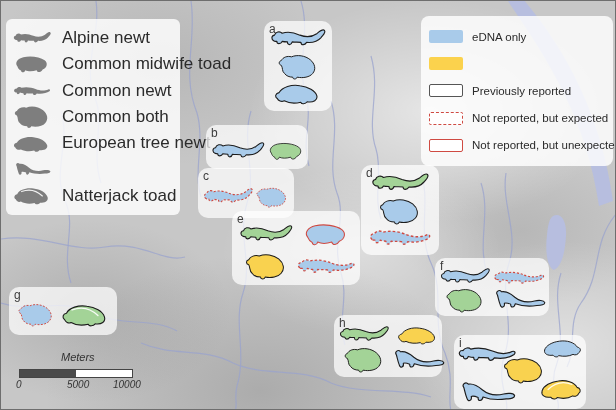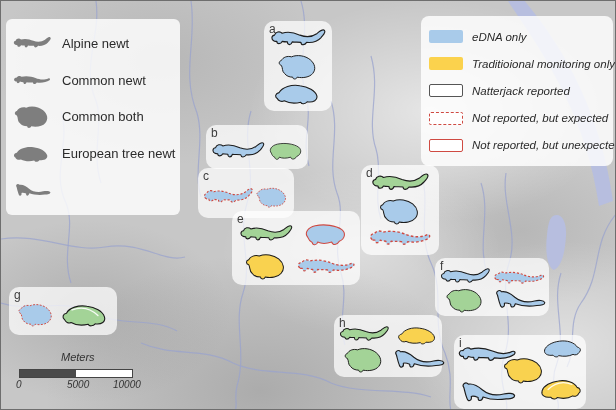--- a/index.html
+++ b/index.html
@@ -13,25 +13,25 @@
       radial-gradient(ellipse 200px 120px at 360px 250px, rgba(255,255,255,.38), transparent 70%),
       radial-gradient(ellipse 180px 110px at 520px 230px, rgba(120,120,120,.20), transparent 70%),
       #c7c7c7;}
   #streams{position:absolute;left:0;top:0;z-index:1;}
   .panel{position:absolute;background:rgba(255,255,255,.82);border-radius:6px;z-index:2;}
   
   #species-legend{left:5px;top:18px;width:174px;height:196px;padding:6px 4px;box-sizing:border-box;
     display:flex;flex-direction:column;justify-content:space-around;}
   .sp-row{display:flex;align-items:center;gap:8px;height:26px;}
   .sp-icon{width:44px;display:flex;justify-content:center;flex:0 0 44px;}
-  .sp-label{font-size:13px;color:#2b2b2b;white-space:nowrap;}
+  .sp-label{font-size:17px;color:#2b2b2b;white-space:nowrap;}
   
   #method-legend{left:420px;top:15px;width:192px;height:150px;padding:7px 8px;box-sizing:border-box;
     display:flex;flex-direction:column;justify-content:space-around;border-radius:8px;}
-  .m-row{display:flex;align-items:center;gap:9px;height:20px;font-style:italic;}
+  .m-row{display:flex;align-items:center;gap:9px;height:20px;}
   .m-swatch{width:34px;height:13px;box-sizing:border-box;border-radius:2px;flex:0 0 34px;}
   .m-swatch.line{height:5px;border-radius:2px;}
   .m-label{font-size:11.5px;color:#2b2b2b;white-space:nowrap;}
   
   .site{position:absolute;background:rgba(255,255,255,.72);border-radius:10px;z-index:2;box-sizing:border-box;}
   .site-label{position:absolute;left:5px;top:1px;font-size:12px;color:#3c3c3c;line-height:14px;}
   .site.col{display:flex;flex-direction:column;align-items:center;justify-content:space-evenly;padding:4px 2px;}
   .site.row{display:flex;flex-direction:row;align-items:center;justify-content:space-evenly;padding:10px 4px 2px;}
   .site.grid{display:grid;grid-template-columns:1fr 1fr;align-items:center;justify-items:center;padding:8px 4px 3px;}
   .site.abs .animal{position:absolute;}
@@ -73,20 +73,28 @@
   <div id="species-legend" class="panel">
   <div class="sp-row">
     <span class="sp-icon">
           <svg viewBox="0 0 120 50" width="40" height="17">
             <path d="M10,29 C4,26 4,18 11,17 C13,10 22,8 27,13 C39,9 53,12 64,17 C75,21 89,21 99,14 C104,10 111,3 115,7 C119,11 112,17 108,22 C101,30 89,33 78,32 C74,38 67,39 66,32 C60,31 54,32 48,31 C46,38 38,39 38,31 C34,31 30,31 27,30 C24,36 16,36 16,30 C14,30 12,30 10,29 Z" fill="#7e7e7e"></path>
           </svg>
         </span>
     <span class="sp-label">Alpine newt</span>
   </div>
 
+  <div class="sp-row">
+    <span class="sp-icon">
+          <svg viewBox="0 0 120 62" width="40" height="21">
+            <path d="M16,36 C8,26 16,13 34,9 C56,4 84,8 98,18 C108,26 106,40 92,46 C86,56 76,56 74,48 C62,52 48,52 40,48 C38,56 28,57 27,49 C20,46 18,41 16,36 Z" fill="#7e7e7e"></path>
+          </svg>
+        </span>
+    <span class="sp-label">Common midwife toad</span>
+  </div>
 
   <div class="sp-row">
     <span class="sp-icon">
           <svg viewBox="0 0 122 44" width="40" height="14">
             <path d="M8,26 C2,22 5,14 12,15 C16,9 24,8 28,12 C43,8 60,11 72,16 C86,22 102,22 112,17 C117,15 120,19 116,23 C106,30 90,32 76,30 C72,36 65,37 64,30 C56,29 50,30 44,29 C42,36 34,37 34,29 C30,29 26,28 23,27 C21,33 13,34 13,27 C11,27 9,27 8,26 Z" fill="#7e7e7e"></path>
           </svg>
         </span>
     <span class="sp-label">Common newt</span>
   </div>
 
@@ -109,37 +117,45 @@
   </div>
 
   <div class="sp-row">
     <span class="sp-icon">
           <svg viewBox="0 0 122 54" width="40" height="18">
             <path d="M14,15 C9,8 18,2 23,8 C33,6 44,13 52,20 C63,29 79,32 95,28 C103,26 115,26 117,31 C118,36 109,38 100,38 C85,40 66,39 53,34 C51,43 42,44 43,35 C38,33 33,31 29,33 C31,42 22,45 20,36 C17,29 16,22 14,15 Z" fill="#7e7e7e"></path>
           </svg>
         </span>
   </div>
 
+  <div class="sp-row">
+    <span class="sp-icon">
+          <svg viewBox="0 0 108 54" width="40" height="20">
+            <path d="M10,36 C4,32 6,23 14,22 C20,10 40,4 58,7 C76,9 92,18 96,30 C99,40 90,47 76,45 C72,50 63,51 61,46 C48,49 34,48 24,42 C18,45 12,41 10,36 Z" fill="#7e7e7e"></path>
+            <path d="M26,15 C44,8 64,10 82,27" fill="none" stroke="rgba(255,255,255,.9)" stroke-width="3" stroke-linecap="round"></path>
+          </svg>
+        </span>
+    <span class="sp-label">Natterjack toad</span>
+  </div>
 </div>
 
   <div id="method-legend" class="panel">
   <div class="m-row">
     <span class="m-swatch" style="background: rgb(169, 203, 234);"></span>
     <span class="m-label">eDNA only</span>
   </div>
 
   <div class="m-row">
     <span class="m-swatch" style="background: rgb(251, 210, 77);"></span>
-    <span class="m-label">Traditioional monitoring only</span>
   </div>
 
 
   <div class="m-row">
     <span class="m-swatch" style="background: rgb(255, 255, 255); border: 1.6px solid rgb(85, 85, 85);"></span>
-    <span class="m-label">Natterjack reported</span>
+    <span class="m-label">Previously reported</span>
   </div>
 
   <div class="m-row">
     <span class="m-swatch" style="background: rgb(255, 255, 255); border: 1.6px dashed rgb(207, 74, 66);"></span>
     <span class="m-label">Not reported, but expected</span>
   </div>
 
   <div class="m-row">
     <span class="m-swatch" style="background: rgb(255, 255, 255); border: 1.6px solid rgb(207, 74, 66);"></span>
     <span class="m-label">Not reported, but unexpected</span>

